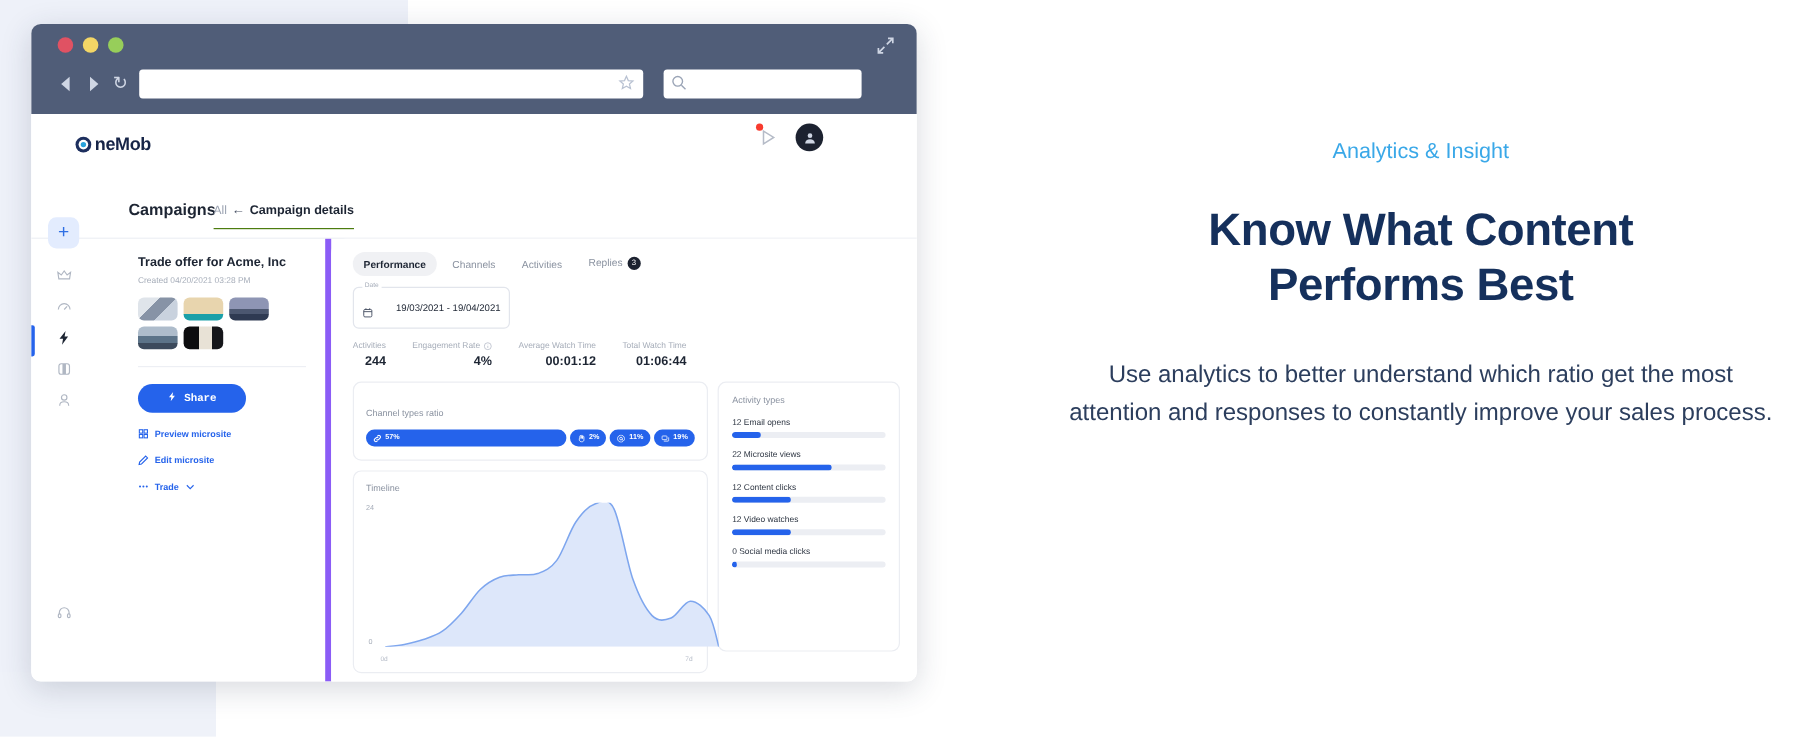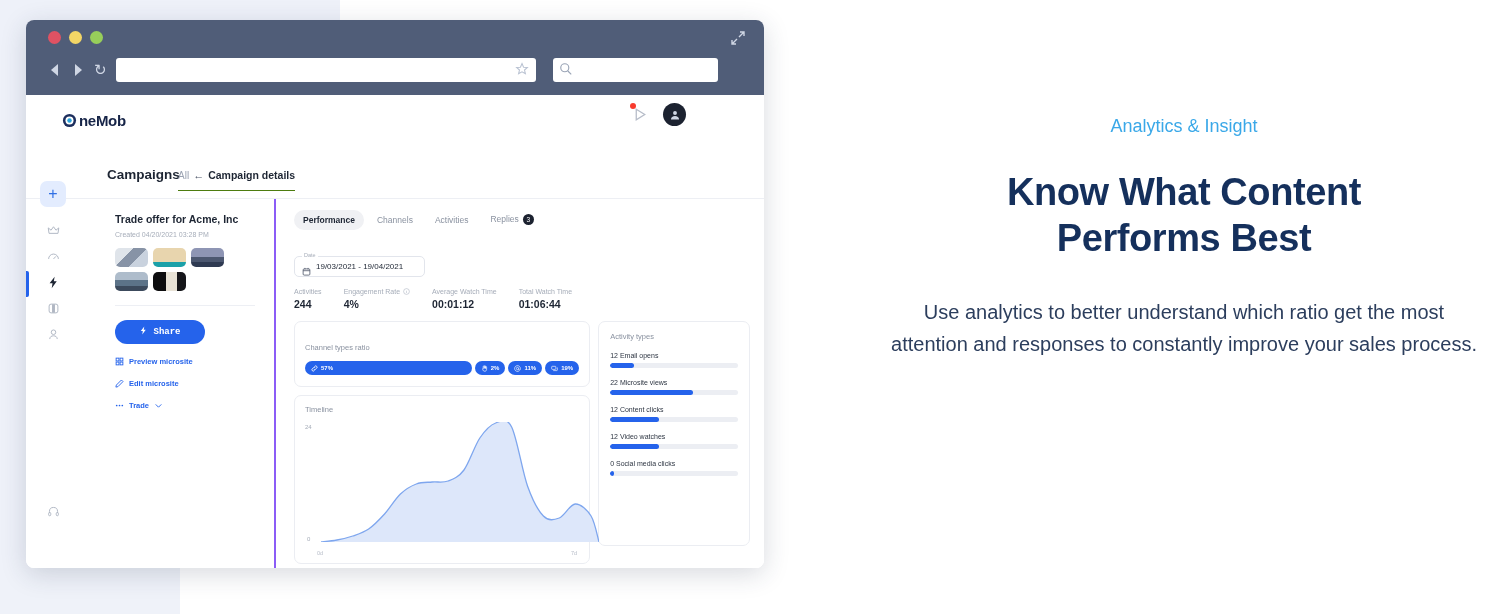--- a/index.html
+++ b/index.html
@@ -81,21 +81,21 @@
   .rail-item {
     position: absolute; left: 14px; width: 26px; height: 26px;
     display: flex; align-items: center; justify-content: center; color: #b0b7c3;
   }
   .rail-item.active { color: #1d2533; }
   .rail-active-bar { position: absolute; left: 0; width: 3px; height: 26px; background: #2563eb; border-radius: 0 2px 2px 0; }
 
   
   .campaign-panel {
     position: absolute; left: 52px; top: 104px; width: 198px; height: 369px;
-    border-right: 2px solid #8b5cf6; padding: 14px 20px 0 37px;
+    border-right: 5px solid #8b5cf6; padding: 14px 20px 0 37px;
   }
   .camp-title { font-size: 10.5px; font-weight: 700; color: #1d2533; }
   .camp-created { font-size: 7px; color: #a6adb9; margin-top: 6px; }
   .thumbs { margin-top: 10px; display: flex; flex-wrap: wrap; gap: 5px; width: 140px; }
   .thumb { width: 33px; height: 19px; border-radius: 5px; background: #c3cbd8; }
   .t1 { background: linear-gradient(135deg,#dfe4ea 0 35%, #8793a6 35% 62%, #c9d2de 62%); }
   .t2 { background: linear-gradient(180deg,#e8d5ae 0 72%, #1ba0a8 72%); }
   .t3 { background: linear-gradient(180deg,#8e95b4 0 48%, #4c5770 48% 74%, #2f3a52 74%); }
   .t4 { background: linear-gradient(180deg,#aebccb 0 42%, #5c7388 42% 72%, #3c4a5c 72%); }
   .t5 { background: linear-gradient(90deg,#0d0d0f 0 38%, #e8e2d6 38% 72%, #15161a 72%); }
@@ -116,31 +116,31 @@
   }
   .ctabs { display: flex; align-items: center; gap: 4px; }
   .ctab { font-size: 8.5px; color: #8a92a0; padding: 5px 9px; border-radius: 11px; }
   .ctab.active { background: #f0f1f4; color: #1d2533; font-weight: 700; }
   .replies-badge {
     width: 11px; height: 11px; border-radius: 50%; background: #1c2230; color: #fff;
     font-size: 6.5px; display: inline-flex; align-items: center; justify-content: center;
     margin-left: 4px; vertical-align: middle;
   }
   .datefield {
-    margin-top: 26px; width: 131px; height: 21px; border: 1px solid #e2e5ec; border-radius: 5px;
-    position: relative; display: flex; align-items: center; gap: 5px; padding-left: 7px;
+    margin-top: 9px; width: 131px; height: 35px; border: 1px solid #e2e5ec; border-radius: 5px;
+    position: relative; display: flex; align-items: center; gap: 19px; padding-left: 7px;
   }
   .datefield .lbl {
     position: absolute; left: 7px; top: -5px; background: #fff; padding: 0 2px;
     font-size: 5.5px; color: #a6adb9;
   }
   .cal-ic { width: 9px; height: 9px; color: #4a5366; }
   .date-val { font-size: 8px; color: #1d2533; }
 
-  .stats { margin-top: 11px; display: flex; gap: 0; }
+  .stats { margin-top: 11px; display: flex; gap: 0; text-align: right; }
   .stat { margin-right: 22px; }
   .stat .k { font-size: 7px; color: #a6adb9; display: flex; align-items: center; gap: 3px; }
   .stat .v { font-size: 10.5px; font-weight: 700; color: #1d2533; margin-top: 3px; }
   .info-ic { width: 7px; height: 7px; color: #b6bcc8; }
 
   .panels { margin-top: 11px; display: flex; gap: 8px; }
   .left-col { width: 322px; }
   .card { border: 1px solid #ebedf2; border-radius: 7px; background: #fff; }
   .card-title { font-size: 7.5px; color: #8a92a0; }
 

